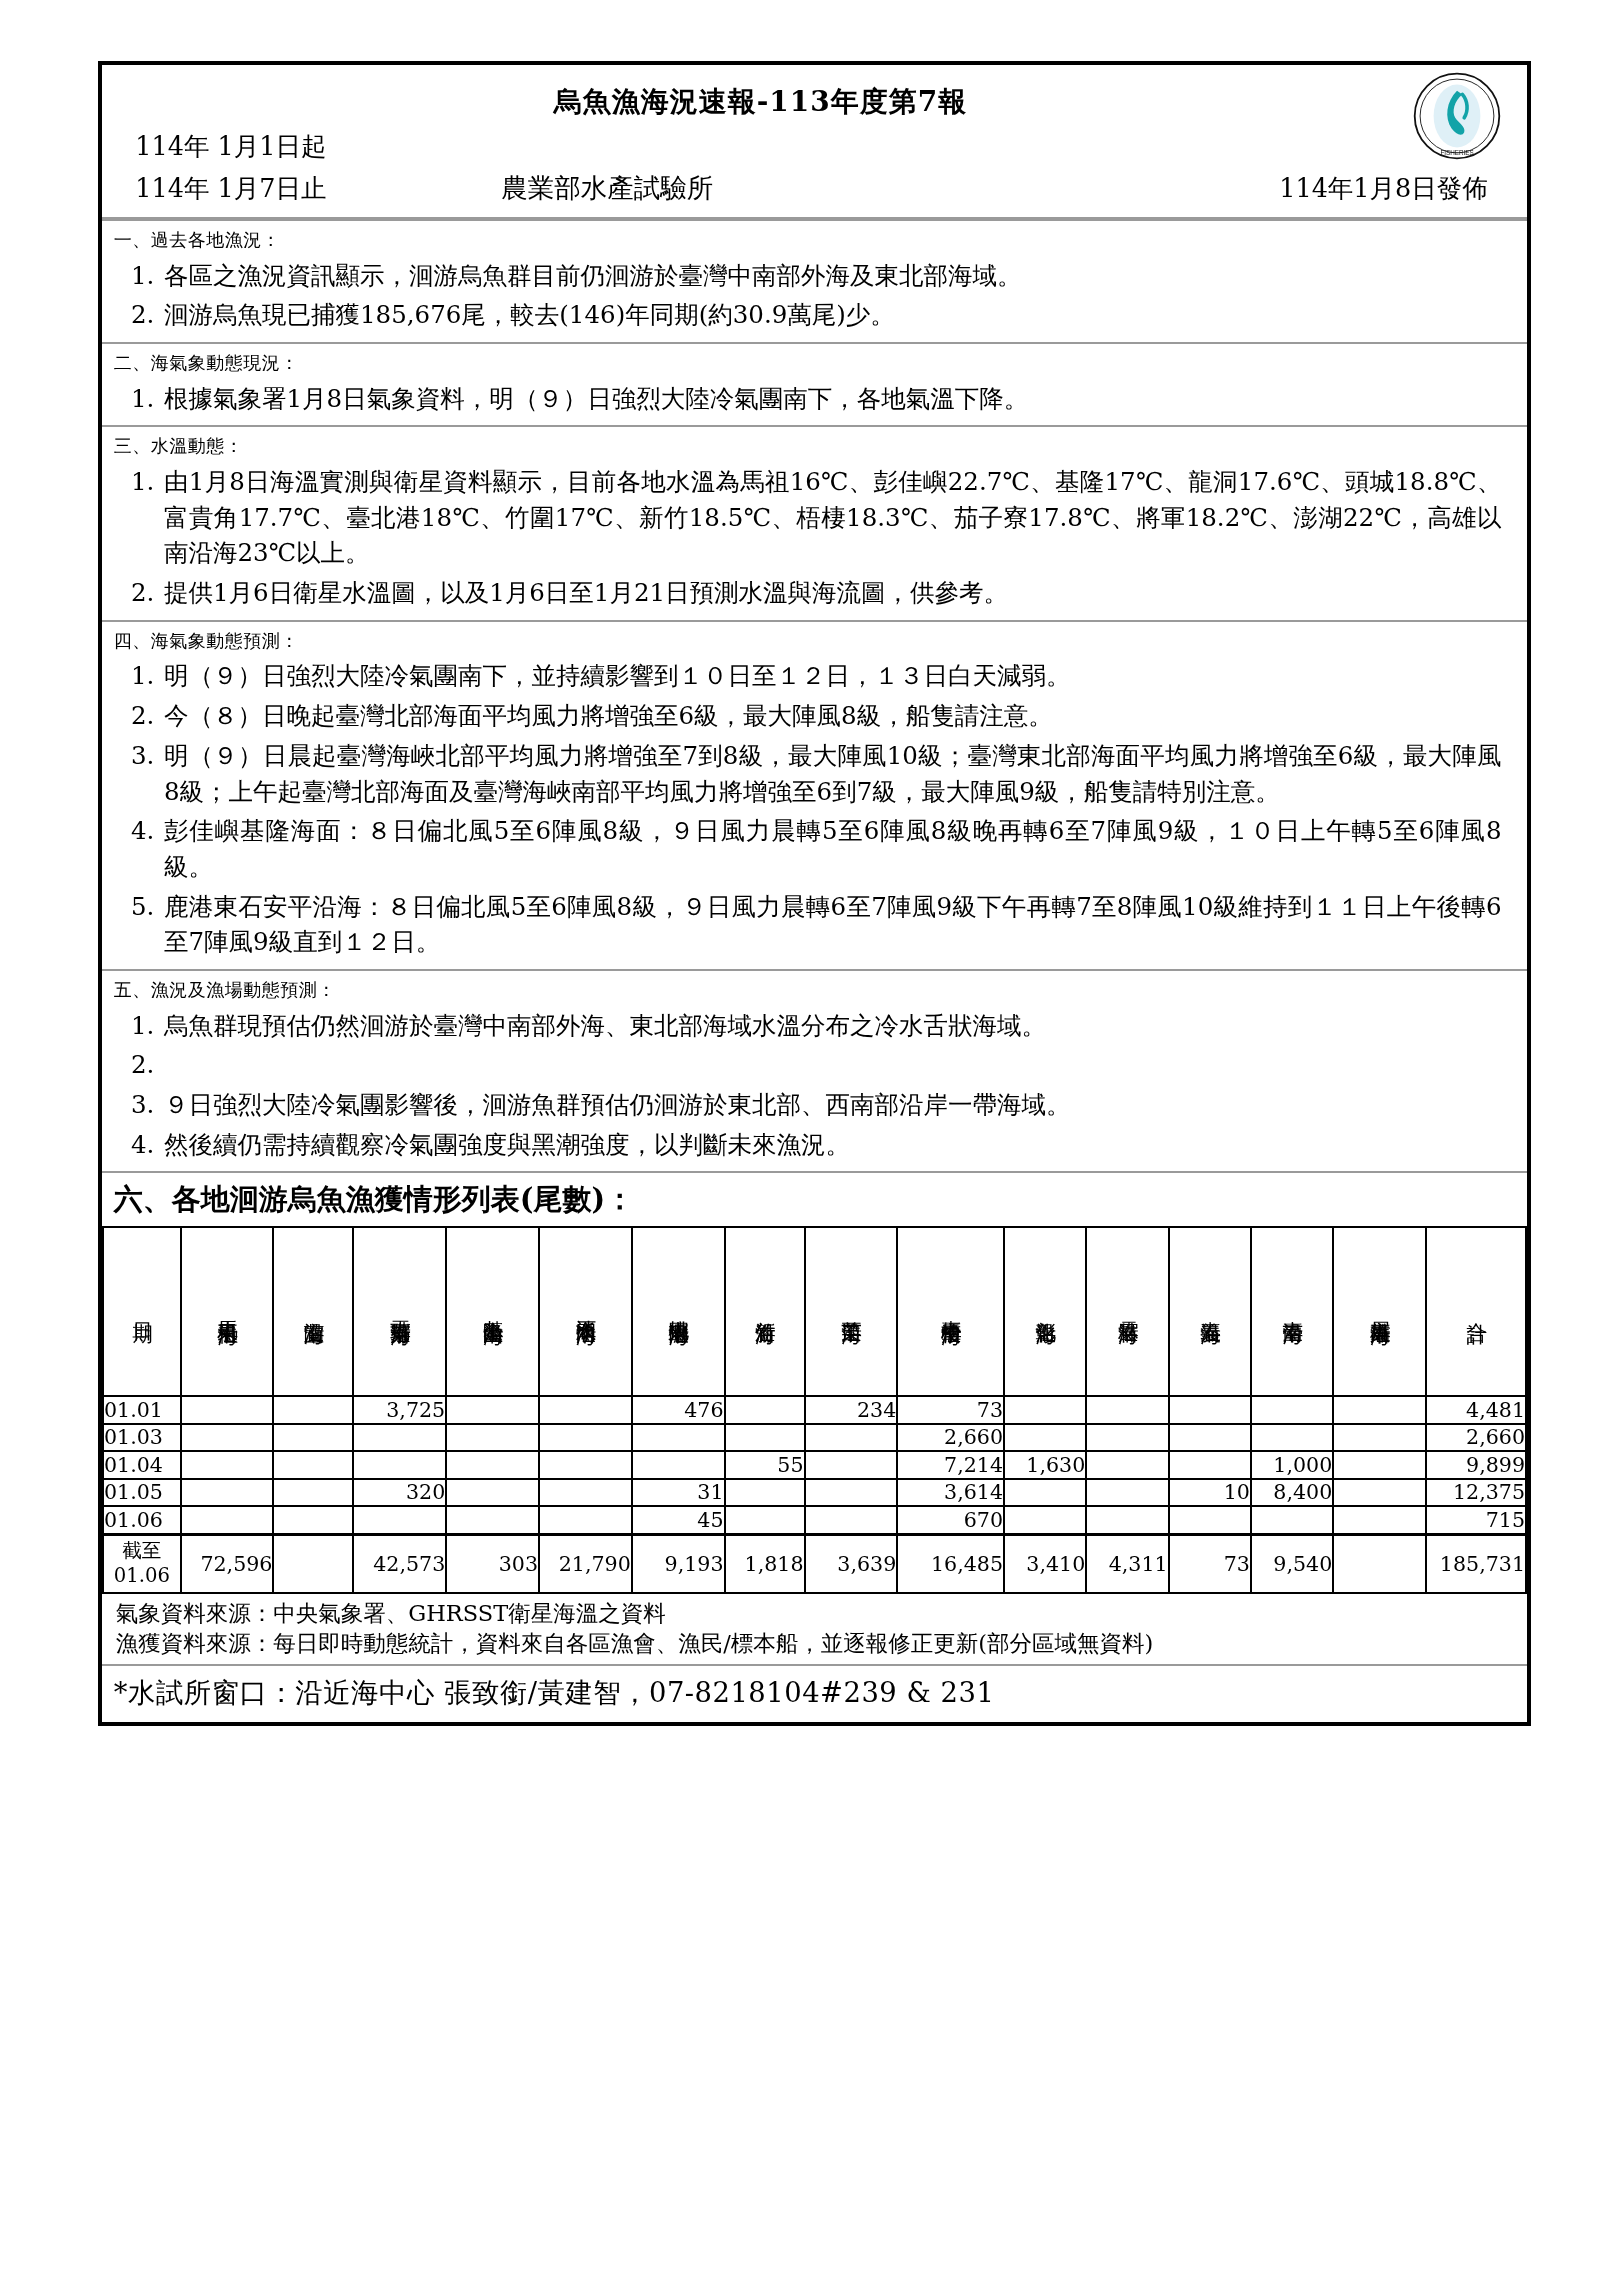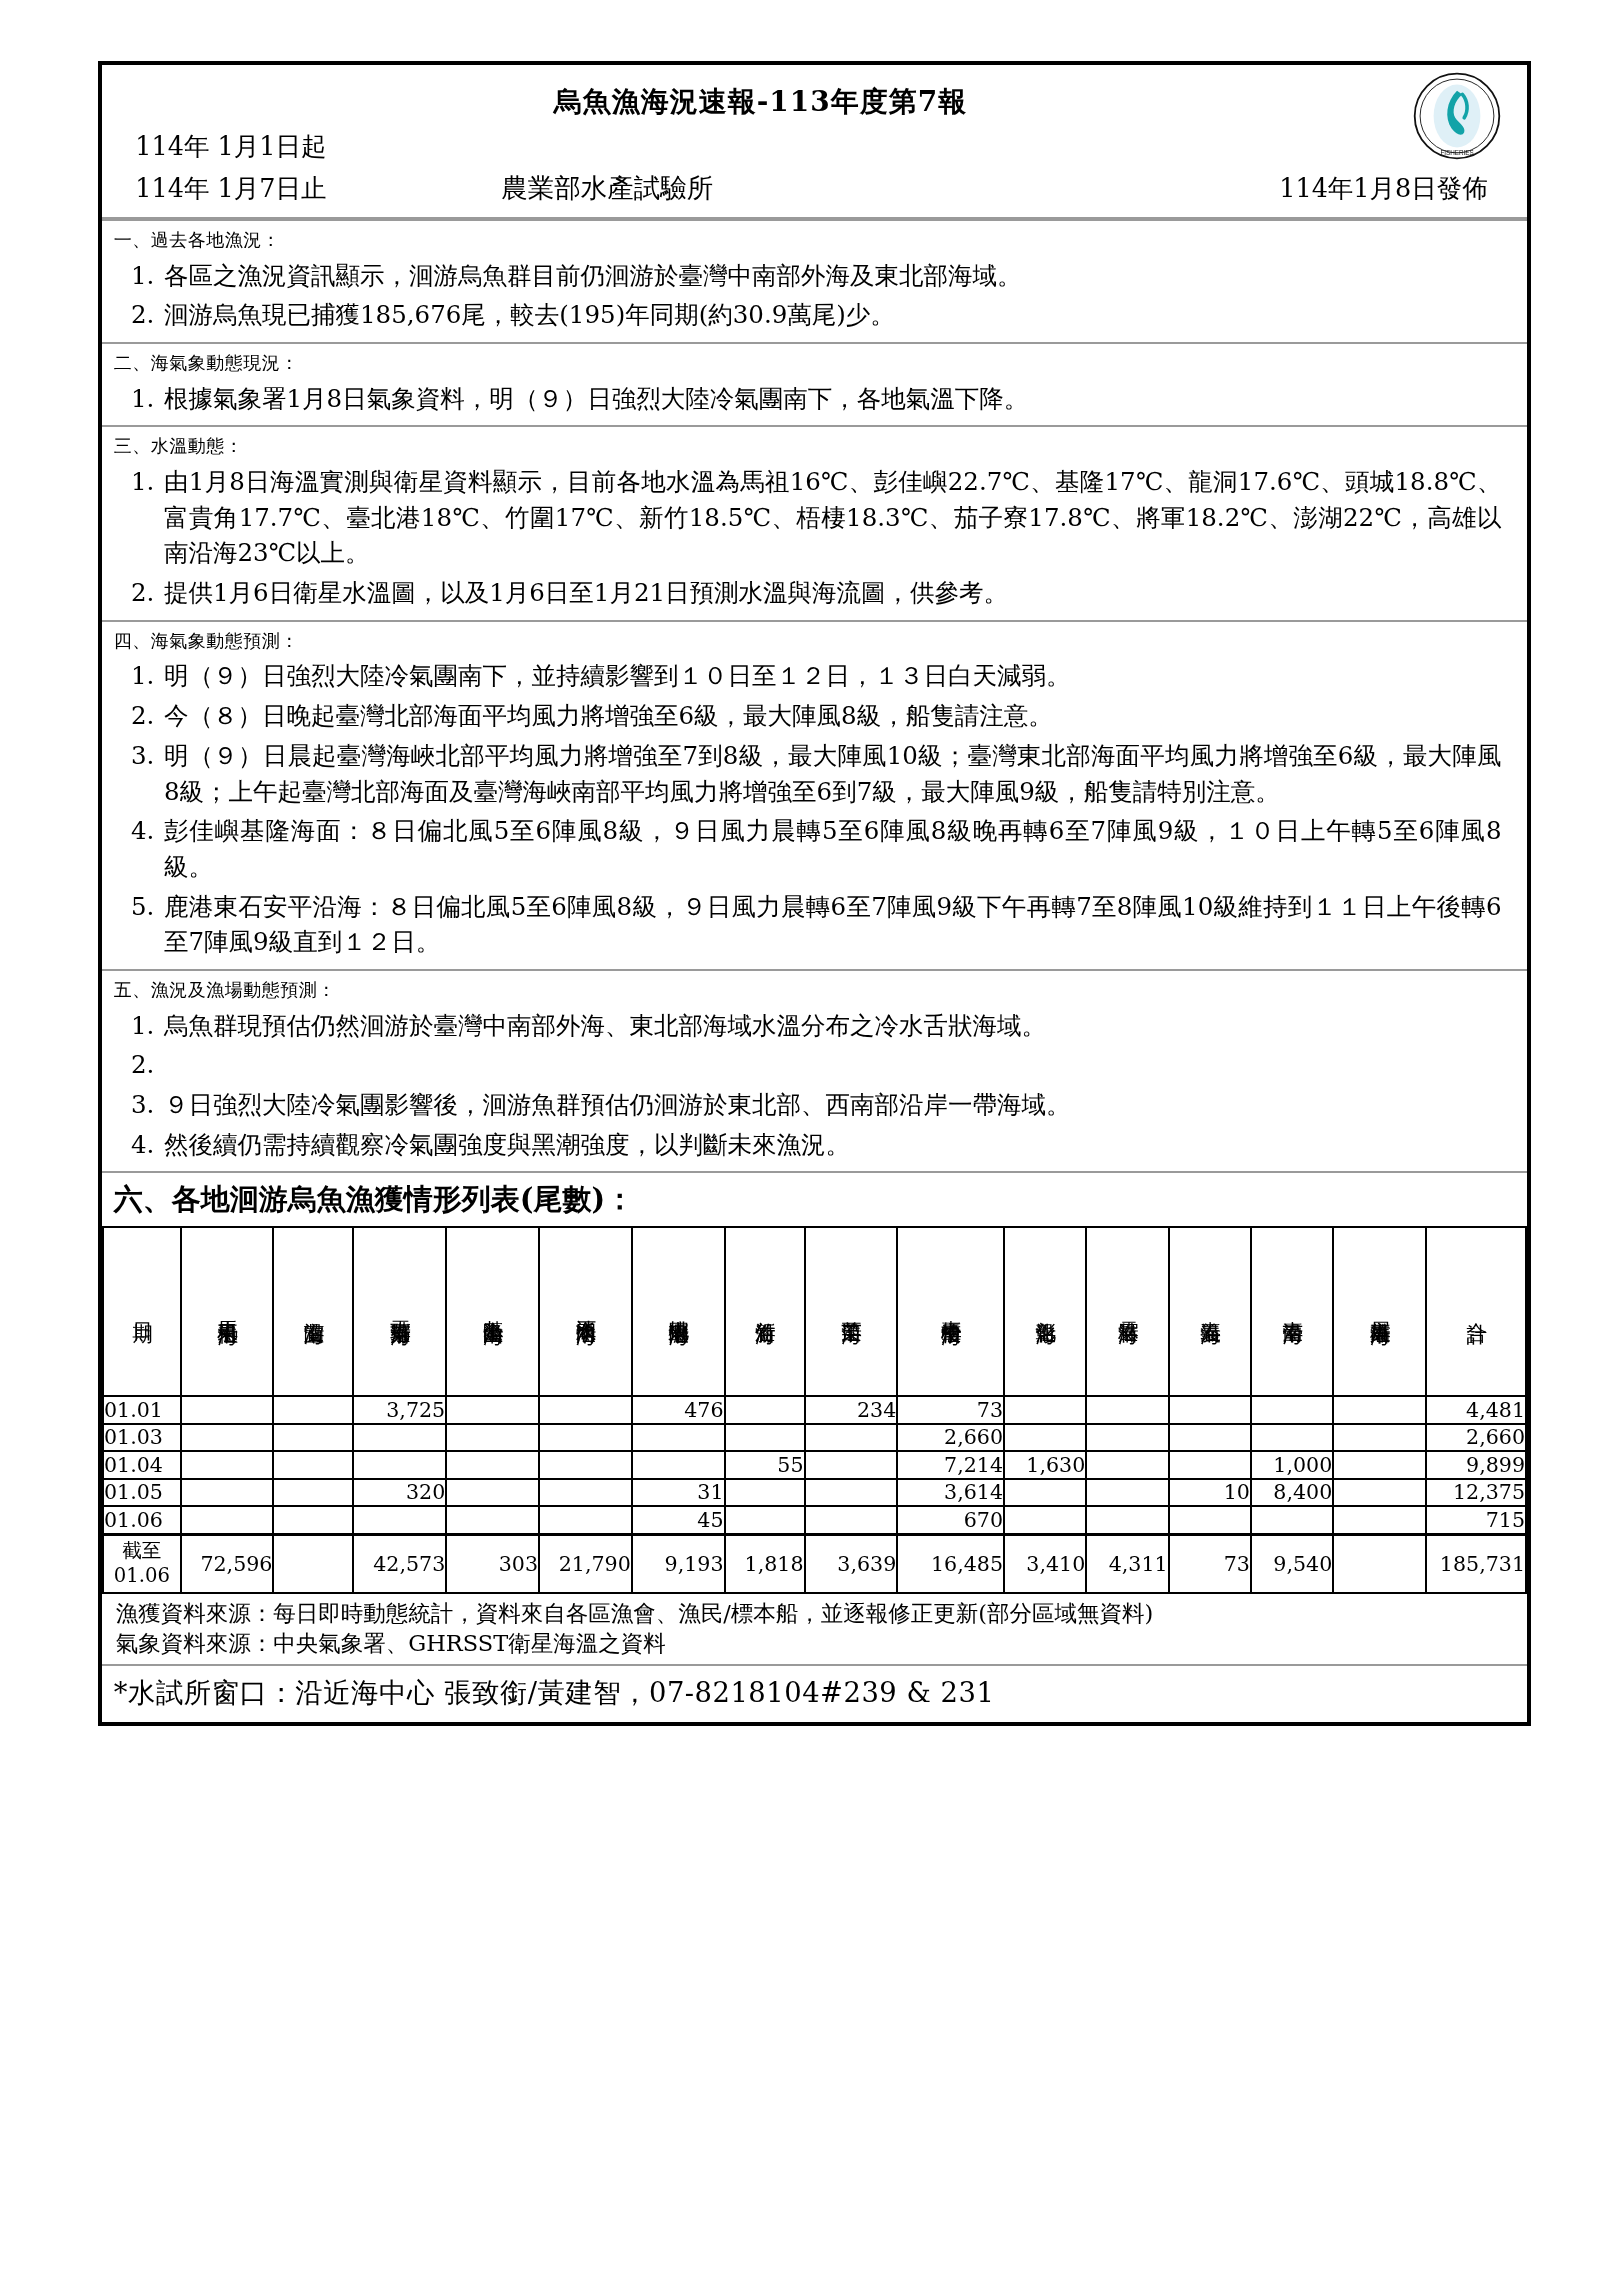--- a/index.html
+++ b/index.html
@@ -197,21 +197,21 @@
 
     <div class="sec">
       <div class="sec-title">一、過去各地漁況：</div>
       <div class="sec-items">
         <div class="item">
           <div class="item-num">1.</div>
           <div class="item-txt">各區之漁況資訊顯示，洄游烏魚群目前仍洄游於臺灣中南部外海及東北部海域。</div>
         </div>
         <div class="item">
           <div class="item-num">2.</div>
-          <div class="item-txt">洄游烏魚現已捕獲185,676尾，較去(195)年同期(約30.9萬尾)少。</div>
+          <div class="item-txt">洄游烏魚現已捕獲185,676尾，較去(146)年同期(約30.9萬尾)少。</div>
         </div>
       </div>
     </div>
 
     <div class="sec">
       <div class="sec-title">二、海氣象動態現況：</div>
       <div class="sec-items">
         <div class="item">
           <div class="item-num">1.</div>
           <div class="item-txt">根據氣象署1月8日氣象資料，明（９）日強烈大陸冷氣團南下，各地氣溫下降。</div>
@@ -438,22 +438,22 @@
             <td class="num">4,311</td>
             <td class="num">73</td>
             <td class="num">9,540</td>
             <td class="num"></td>
             <td class="num">185,731</td>
           </tr>
         </tbody>
       </table>
 
       <div class="src-lines">
+        <div>氣象資料來源：中央氣象署、GHRSST衛星海溫之資料</div>
         <div>漁獲資料來源：每日即時動態統計，資料來自各區漁會、漁民/標本船，並逐報修正更新(部分區域無資料)</div>
-        <div>氣象資料來源：中央氣象署、GHRSST衛星海溫之資料</div>
       </div>
     </div>
 
     <div class="contact">*水試所窗口：沿近海中心 張致銜/黃建智，07-8218104#239 &amp; 231</div>
 
   </div>
 </div>
 
 
 </body></html>

